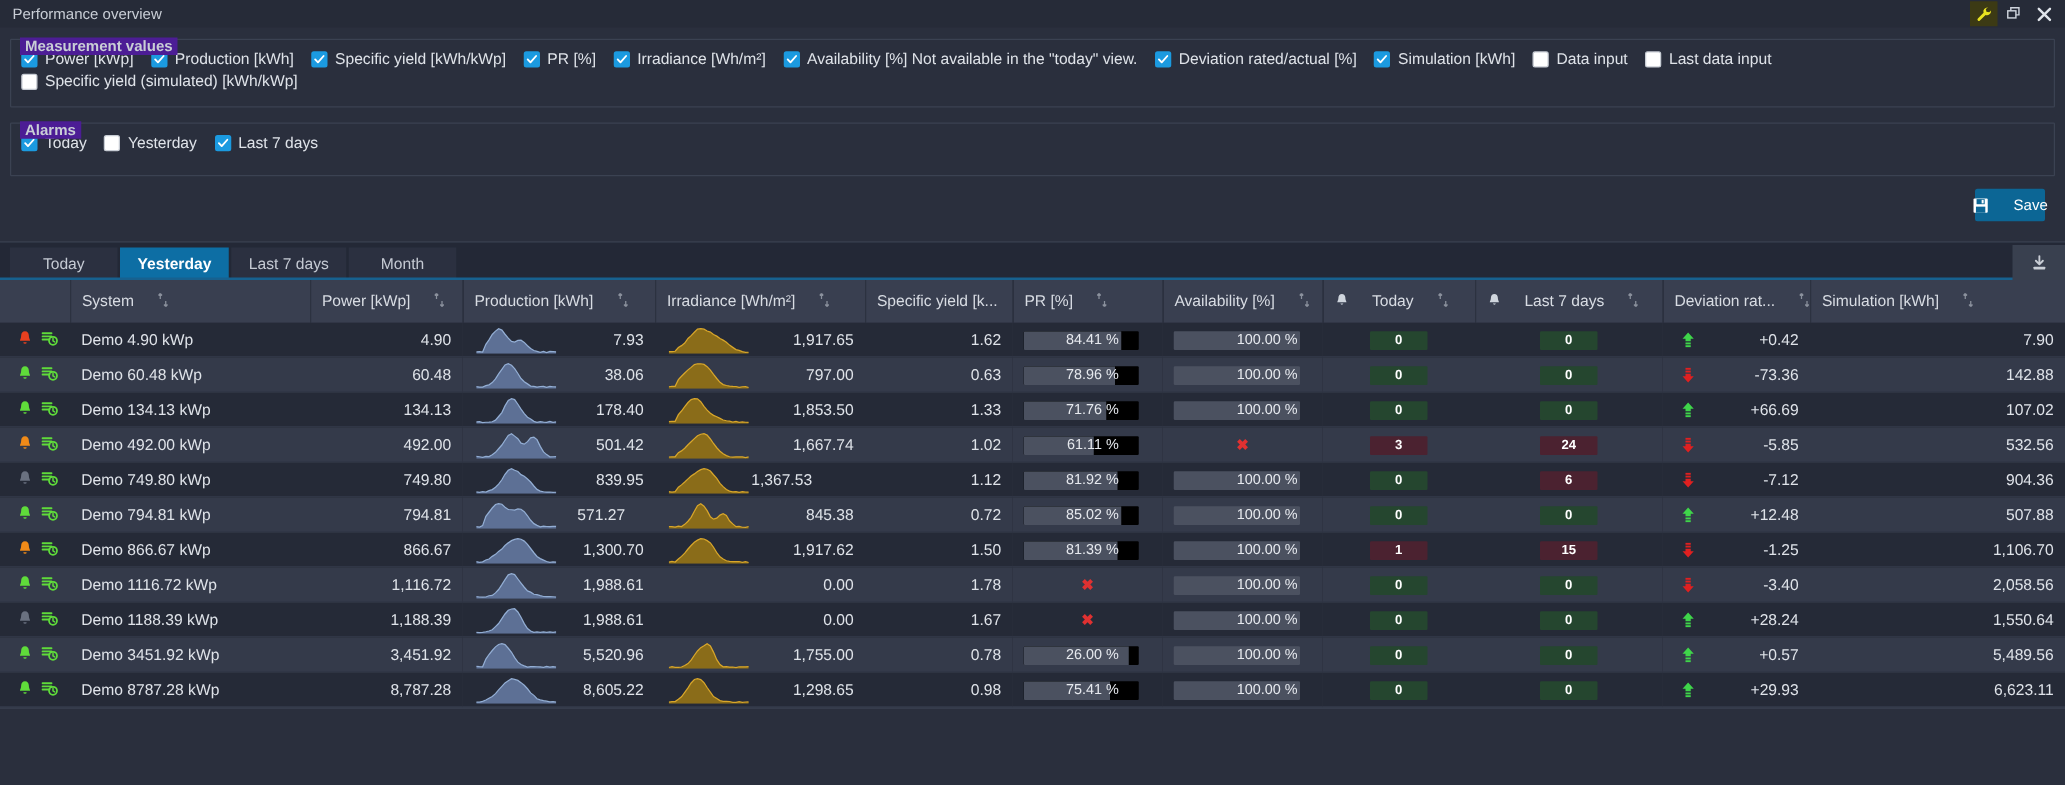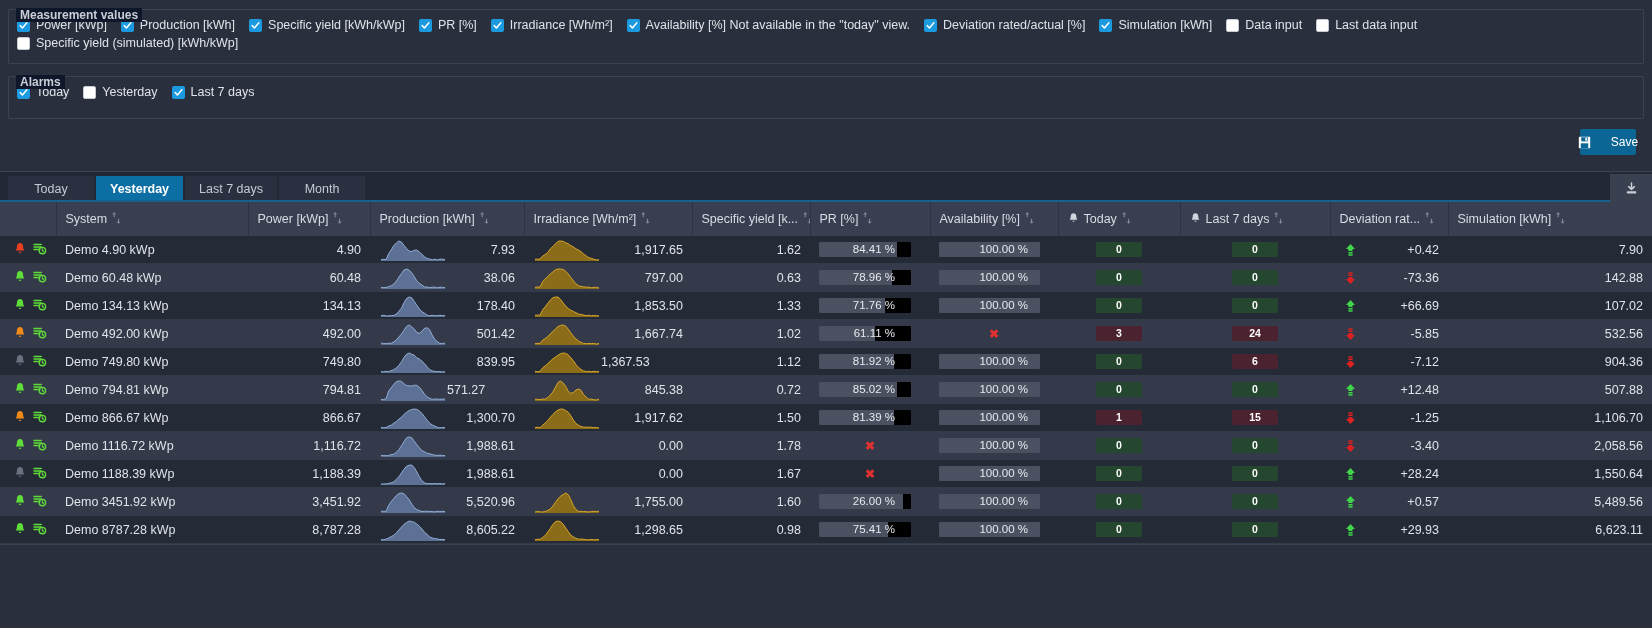--- a/index.html
+++ b/index.html
@@ -18,21 +18,21 @@
     padding-left:10px;position:relative;}
   .titlebar .t{font-size:12px;color:#c9ced6;}
   .winbtns{position:absolute;right:6px;top:0;height:22px;display:flex;align-items:center;gap:2px;}
   .winbtn{width:22px;height:20px;display:flex;align-items:center;justify-content:center;cursor:pointer;}
   .winbtn.wrench{background:#3c3a14;}
   .winbtn svg{display:block;}
 
   
   .section{margin:6px 8px 0 8px;position:relative;}
   .section-legend{font-size:12px;color:#c9ced6;font-weight:bold;padding:0 4px;
-    position:absolute;left:8px;top:-1px;background:#0f172a;z-index:2;}
+    position:absolute;left:8px;top:-1px;background:#4c1d95;z-index:2;}
   .section-box{border:1px solid #3b4252;border-radius:1px;margin-top:9px;padding:9px 8px 8px 8px;}
 
   .cbrow{display:flex;flex-wrap:wrap;align-items:center;gap:0px 0px;}
   .cbitem{display:flex;align-items:center;margin-right:14px;margin-bottom:5px;cursor:pointer;white-space:nowrap;}
   .cb{width:13px;height:13px;border-radius:2px;margin-right:6px;flex:none;
       display:flex;align-items:center;justify-content:center;box-sizing:border-box;}
   .cb.on{background:#1b9ae0;}
   .cb.off{background:#ffffff;border:1px solid #c7ccd4;}
   .cb .tick{width:9px;height:9px;display:block;}
   .cbtext{font-size:12.5px;color:#dfe3e9;line-height:13px;}
@@ -54,59 +54,80 @@
      display:flex;align-items:center;justify-content:center;cursor:pointer;}
 
   
   .tablewrap{position:relative;}
   table{border-collapse:collapse;width:1652px;table-layout:fixed;}
   thead th{
     background:#393f50;height:34px;color:#d8dce3;font-size:12.5px;font-weight:normal;
     text-align:left;padding:0 9px;border-right:1px solid #2c3240;vertical-align:middle;
     white-space:nowrap;overflow:hidden;
   }
-  thead th .hd{display:flex;align-items:flex-start;gap:5px;}
+  thead th .hd{display:flex;align-items:flex-start;gap:19px;}
   .sorticon{opacity:.55;flex:none;}
   tbody td{height:27px;padding:0 9px;font-size:12.5px;color:#dfe3e9;
      border-bottom:1px solid #333a49;vertical-align:middle;white-space:nowrap;overflow:hidden;}
   tbody tr.odd td{background:#252a37;}
   tbody tr.even td{background:#343a4a;}
   td.num{text-align:right;}
   td.ic{padding:0 0 0 14px;}
   .iconcell{display:flex;align-items:center;gap:7px;}
   .cellflex{display:flex;align-items:center;justify-content:flex-end;gap:0;}
   .sparkwrap{flex:none;width:68px;display:flex;justify-content:center;}
 
   
   .prbar{display:inline-flex;align-items:center;height:15px;width:92px;background:#000000;
     position:relative;overflow:hidden;border-radius:1px;}
   .prfill{position:absolute;left:0;top:0;bottom:0;background:#4b5160;}
   .prtext{position:relative;z-index:2;width:100%;text-align:right;padding-right:16px;
     font-size:11.5px;color:#e6e9ee;box-sizing:border-box;line-height:15px;}
   .avbar{display:inline-flex;align-items:center;height:15px;width:101px;background:#4b5160;
     border-radius:1px;}
-  .avtext{width:100%;text-align:right;padding-right:12px;font-size:11.5px;color:#e6e9ee;
+  .avtext{width:100%;text-align:right;padding-right:2px;font-size:11.5px;color:#e6e9ee;
     box-sizing:border-box;line-height:15px;}
   .xmark{color:#e03131;font-size:12px;font-weight:bold;}
   .badge{display:inline-block;min-width:46px;height:15px;line-height:15px;text-align:center;
     font-size:10.5px;font-weight:bold;border-radius:1px;}
   .badge.green{background:#25462f;color:#ffffff;}
   .badge.red{background:#4b2230;color:#ffffff;}
   .center{text-align:center;}
   .devcell{display:flex;align-items:center;}
   .devarrow{width:22px;flex:none;display:flex;justify-content:center;}
   .devval{flex:1;text-align:right;}
 
   .tbl-bottom{height:1px;background:#3b4252;}
 </style>
 </head>
 <body>
 
 <div class="app">
 
+  <div class="titlebar">
+    <span class="t">Performance overview</span>
+    <div class="winbtns">
+      <div class="winbtn wrench" title="Settings">
+        <svg width="13" height="13" viewBox="0 0 16 16">
+            <path d="M11.5 1.2a4 4 0 0 0-4.3 5.3L1.6 12.1a1.4 1.4 0 0 0 2 2l5.6-5.6a4 4 0 0 0 5.3-4.3L12.8 6 10 5.4 9.4 2.6z" fill="#e8e220"></path>
+          </svg>
+      </div>
+      <div class="winbtn" title="Restore">
+        <svg width="13" height="13" viewBox="0 0 16 16">
+            <rect x="1.5" y="4.5" width="8" height="7" fill="none" stroke="#cfd5dd" stroke-width="1.4"></rect>
+            <polyline points="4.5,4.5 4.5,1.5 12.5,1.5 12.5,8.5 9.5,8.5" fill="none" stroke="#cfd5dd" stroke-width="1.4"></polyline>
+          </svg>
+      </div>
+      <div class="winbtn" title="Close">
+        <svg width="13" height="13" viewBox="0 0 16 16">
+            <path d="M2.5 2.5 L13.5 13.5 M13.5 2.5 L2.5 13.5" stroke="#dfe4ea" stroke-width="2.4" stroke-linecap="round"></path>
+          </svg>
+      </div>
+    </div>
+  </div>
 
   <div class="section">
     <div class="section-legend">Measurement values</div>
     <div class="section-box">
       <div class="cbrow" id="mv-row">
           <div class="cbitem">
             <span class="cb on">
               <svg class="tick" viewBox="0 0 12 12">
                 <path d="M1.5 6 L4.5 9.2 L10.5 2.4" stroke="#ffffff" stroke-width="2" fill="none" stroke-linecap="round" stroke-linejoin="round"></path>
               </svg>
@@ -703,21 +724,21 @@
             <td><span>Demo 794.81 kWp</span></td>
             <td class="num"><span>794.81</span></td>
             <td>
               <span class="cellflex">
                 <span class="sparkwrap">
                   <svg width="64" height="22" viewBox="0 0 64 22" style="display:block">
                     <path d="M0,22 L0.0,20.3 L2.6,20.6 L5.1,19.5 L7.7,12.0 L10.2,8.8 L12.8,5.4 L15.4,2.6 L17.9,2.0 L20.5,2.4 L23.0,4.8 L25.6,6.6 L28.2,6.8 L30.7,7.0 L33.3,6.2 L35.8,6.4 L38.4,8.3 L41.0,11.6 L43.5,15.2 L46.1,17.9 L48.6,19.3 L51.2,20.4 L53.8,20.0 L56.3,20.2 L58.9,20.3 L61.4,20.1 L64.0,20.1 L64,22 Z" fill="#5d7095"></path>
                     <path d="M0.0,20.3 L2.6,20.6 L5.1,19.5 L7.7,12.0 L10.2,8.8 L12.8,5.4 L15.4,2.6 L17.9,2.0 L20.5,2.4 L23.0,4.8 L25.6,6.6 L28.2,6.8 L30.7,7.0 L33.3,6.2 L35.8,6.4 L38.4,8.3 L41.0,11.6 L43.5,15.2 L46.1,17.9 L48.6,19.3 L51.2,20.4 L53.8,20.0 L56.3,20.2 L58.9,20.3 L61.4,20.1 L64.0,20.1 " fill="none" stroke="#93aed4" stroke-width="1"></path>
                   </svg>
                 </span>
-                <span style="flex:1;text-align:left">571.27</span>
+                <span style="flex:1;text-align:center">571.27</span>
               </span>
             </td>
             <td>
               <span class="cellflex">
                 <span class="sparkwrap">
                   <svg width="64" height="22" viewBox="0 0 64 22" style="display:block">
                     <path d="M0,22 L0.0,20.2 L2.6,20.3 L5.1,20.6 L7.7,20.0 L10.2,20.2 L12.8,18.5 L15.4,16.0 L17.9,12.9 L20.5,8.0 L23.0,3.5 L25.6,2.0 L28.2,4.0 L30.7,7.5 L33.3,12.4 L35.8,14.3 L38.4,13.5 L41.0,11.1 L43.5,10.0 L46.1,11.4 L48.6,15.6 L51.2,18.1 L53.8,20.3 L56.3,20.1 L58.9,20.8 L61.4,20.9 L64.0,20.2 L64,22 Z" fill="#8a6c19"></path>
                     <path d="M0.0,20.2 L2.6,20.3 L5.1,20.6 L7.7,20.0 L10.2,20.2 L12.8,18.5 L15.4,16.0 L17.9,12.9 L20.5,8.0 L23.0,3.5 L25.6,2.0 L28.2,4.0 L30.7,7.5 L33.3,12.4 L35.8,14.3 L38.4,13.5 L41.0,11.1 L43.5,10.0 L46.1,11.4 L48.6,15.6 L51.2,18.1 L53.8,20.3 L56.3,20.1 L58.9,20.8 L61.4,20.9 L64.0,20.2 " fill="none" stroke="#d8a62a" stroke-width="1"></path>
                   </svg>
                 </span>
@@ -953,21 +974,21 @@
               <span class="cellflex">
                 <span class="sparkwrap">
                   <svg width="64" height="22" viewBox="0 0 64 22" style="display:block">
                     <path d="M0,22 L0.0,21.0 L2.6,20.4 L5.1,20.9 L7.7,20.9 L10.2,20.6 L12.8,19.4 L15.4,17.9 L17.9,15.1 L20.5,11.2 L23.0,7.8 L25.6,5.1 L28.2,3.6 L30.7,2.0 L33.3,3.7 L35.8,8.7 L38.4,14.7 L41.0,18.6 L43.5,20.4 L46.1,20.3 L48.6,20.6 L51.2,20.6 L53.8,21.0 L56.3,20.4 L58.9,20.4 L61.4,20.4 L64.0,20.3 L64,22 Z" fill="#8a6c19"></path>
                     <path d="M0.0,21.0 L2.6,20.4 L5.1,20.9 L7.7,20.9 L10.2,20.6 L12.8,19.4 L15.4,17.9 L17.9,15.1 L20.5,11.2 L23.0,7.8 L25.6,5.1 L28.2,3.6 L30.7,2.0 L33.3,3.7 L35.8,8.7 L38.4,14.7 L41.0,18.6 L43.5,20.4 L46.1,20.3 L48.6,20.6 L51.2,20.6 L53.8,21.0 L56.3,20.4 L58.9,20.4 L61.4,20.4 L64.0,20.3 " fill="none" stroke="#d8a62a" stroke-width="1"></path>
                   </svg>
                 </span>
                 <span style="flex:1;text-align:right">1,755.00</span>
               </span>
             </td>
-            <td class="num"><span>1.60</span></td>
+            <td class="num"><span>0.78</span></td>
             <td><span class="prbar">
                 <span class="prfill" style="width:91.13%"></span>
                 <span class="prtext">26.00 %</span>
               </span></td>
             <td><span class="avbar">
                 <span class="avtext">100.00 %</span>
               </span></td>
             <td class="center"><span class="badge green">0</span></td>
             <td class="center"><span class="badge green">0</span></td>
             <td>

